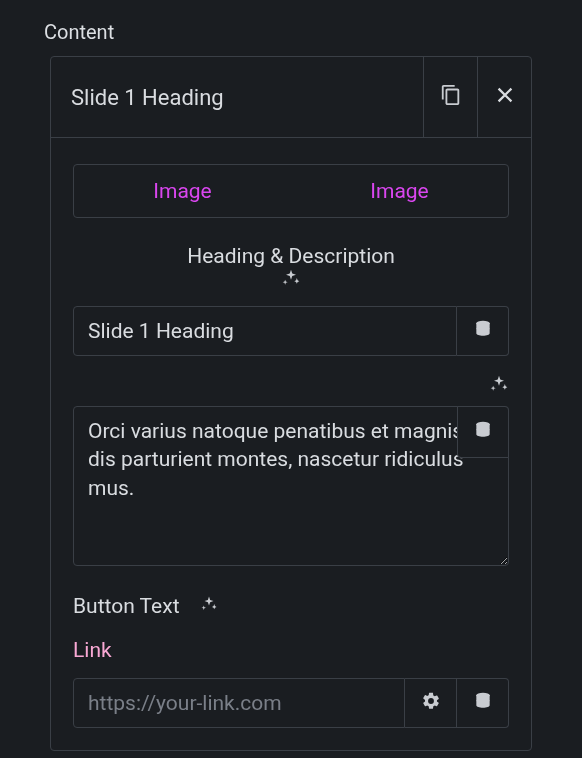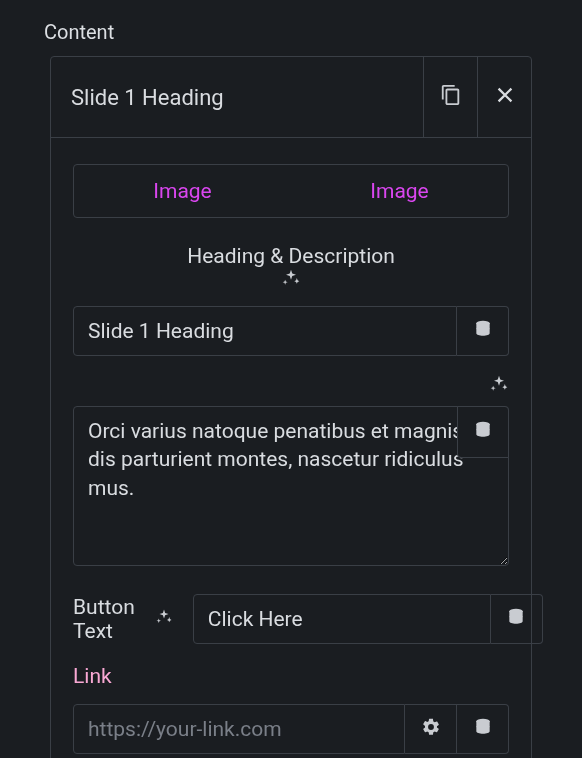--- a/index.html
+++ b/index.html
@@ -255,34 +255,20 @@
 
     <div class="two-col">
       <span class="lbl">
         <span>Button Text</span>
         <span>
           <svg viewBox="0 0 24 24" style="width:18px;height:18px;fill:#c9ccd1;">
               <path d="M12 2l1.5 4.5L18 8l-4.5 1.5L12 14l-1.5-4.5L6 8l4.5-1.5L12 2zm7 10l.9 2.6L22 16l-2.1.9L19 19l-.9-2.1L16 16l2.1-1.4L19 12zM5 14l.8 2.2L8 17l-2.2.8L5 20l-.8-2.2L2 17l2.2-.8L5 14z"></path>
             </svg>
         </span>
       </span>
-      <div class="fieldrow">
-        <input class="input" type="text" value="Click Here" style="">
-        <div class="suffix-btns">
-          <div class="suffix-btn only">
-            <span>
-              <svg viewBox="0 0 24 24">
-                  <ellipse cx="12" cy="5" rx="8" ry="3"></ellipse>
-                  <path d="M4 5v6c0 1.66 3.58 3 8 3s8-1.34 8-3V5"></path>
-                  <path d="M4 11v6c0 1.66 3.58 3 8 3s8-1.34 8-3v-6"></path>
-                </svg>
-            </span>
-          </div>
-        </div>
-      </div>
     </div>
 
     <div class="link-label">Link</div>
 
     <div class="fieldrow no-mb">
       <input class="input" type="text" placeholder="https://your-link.com" style="">
       <div class="suffix-btns">
         <div class="suffix-btn">
           <span>
             <svg viewBox="0 0 24 24">

